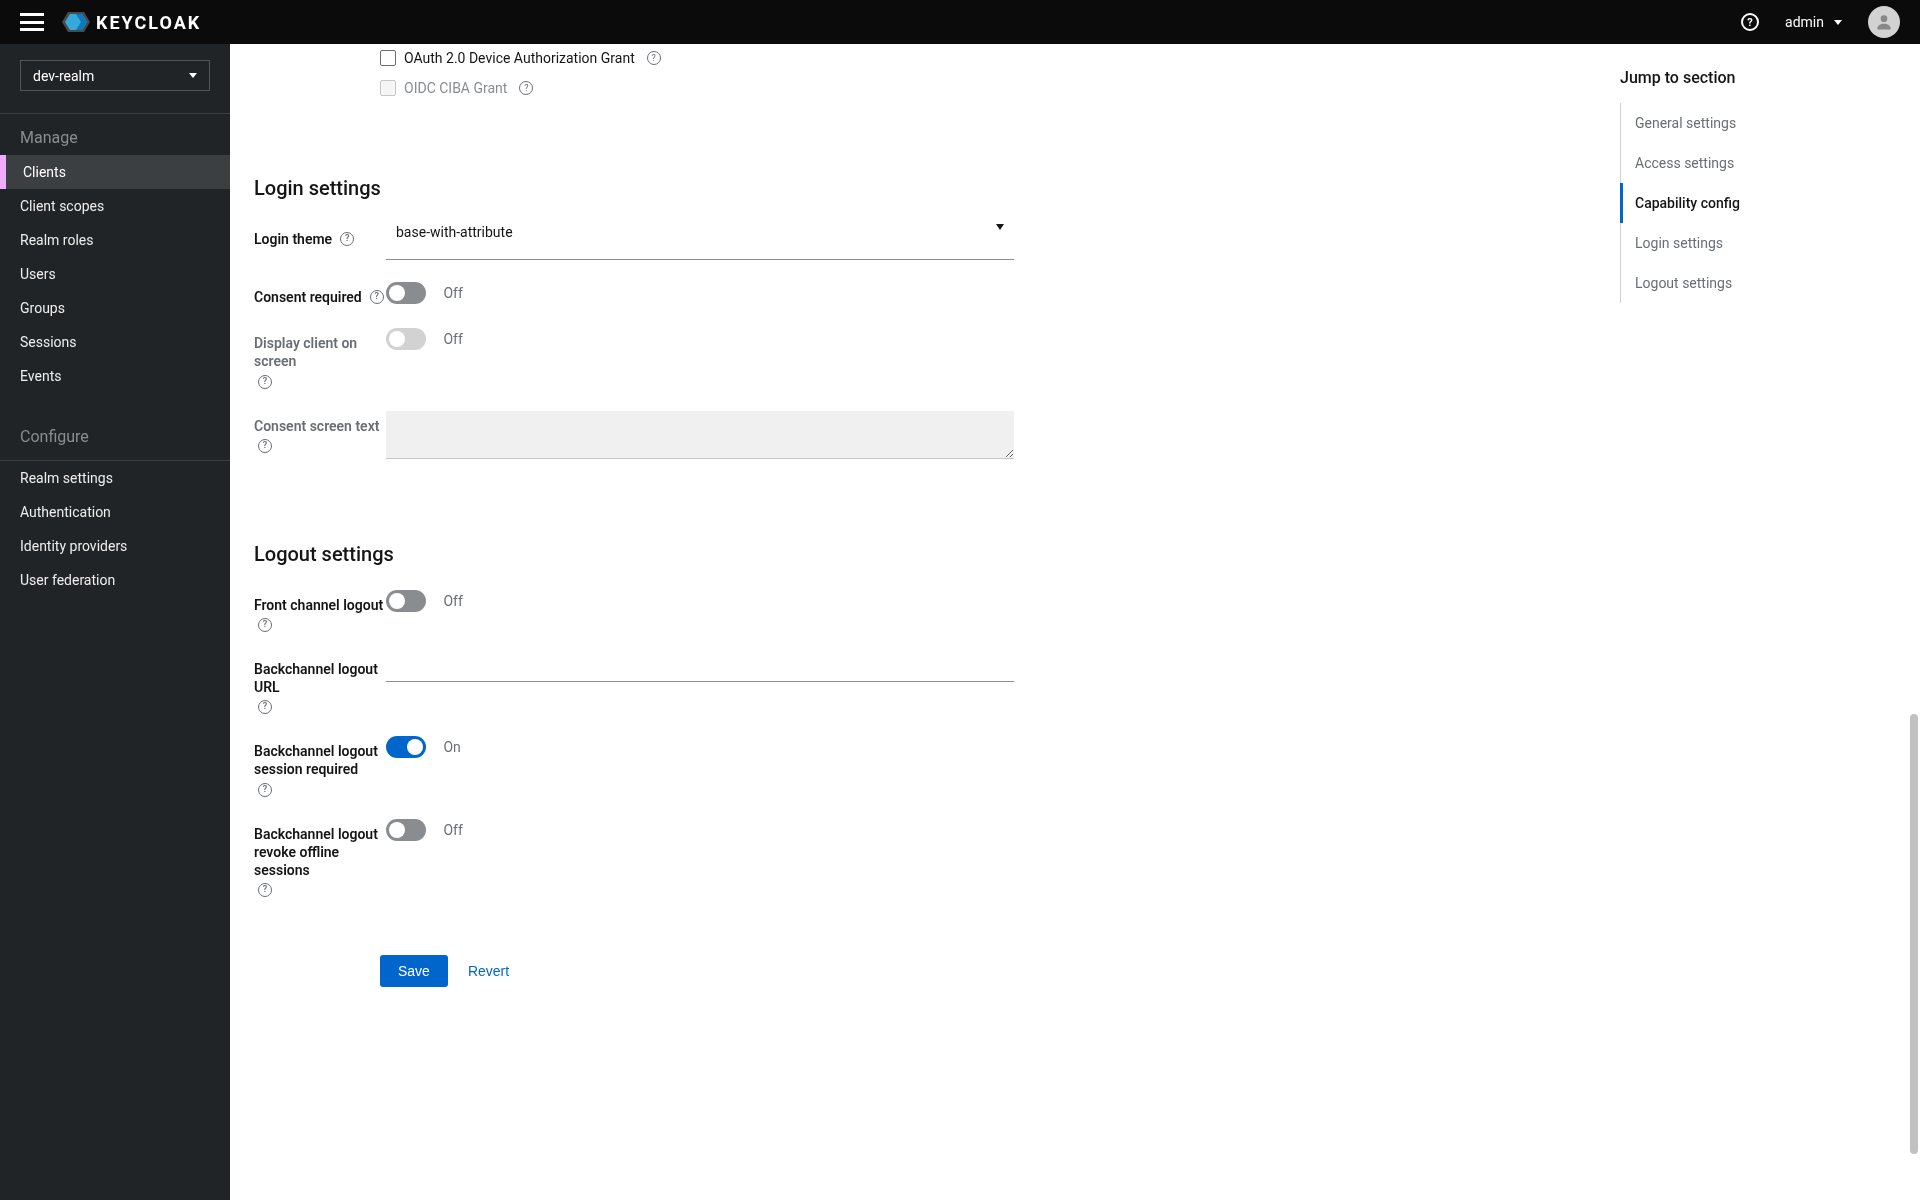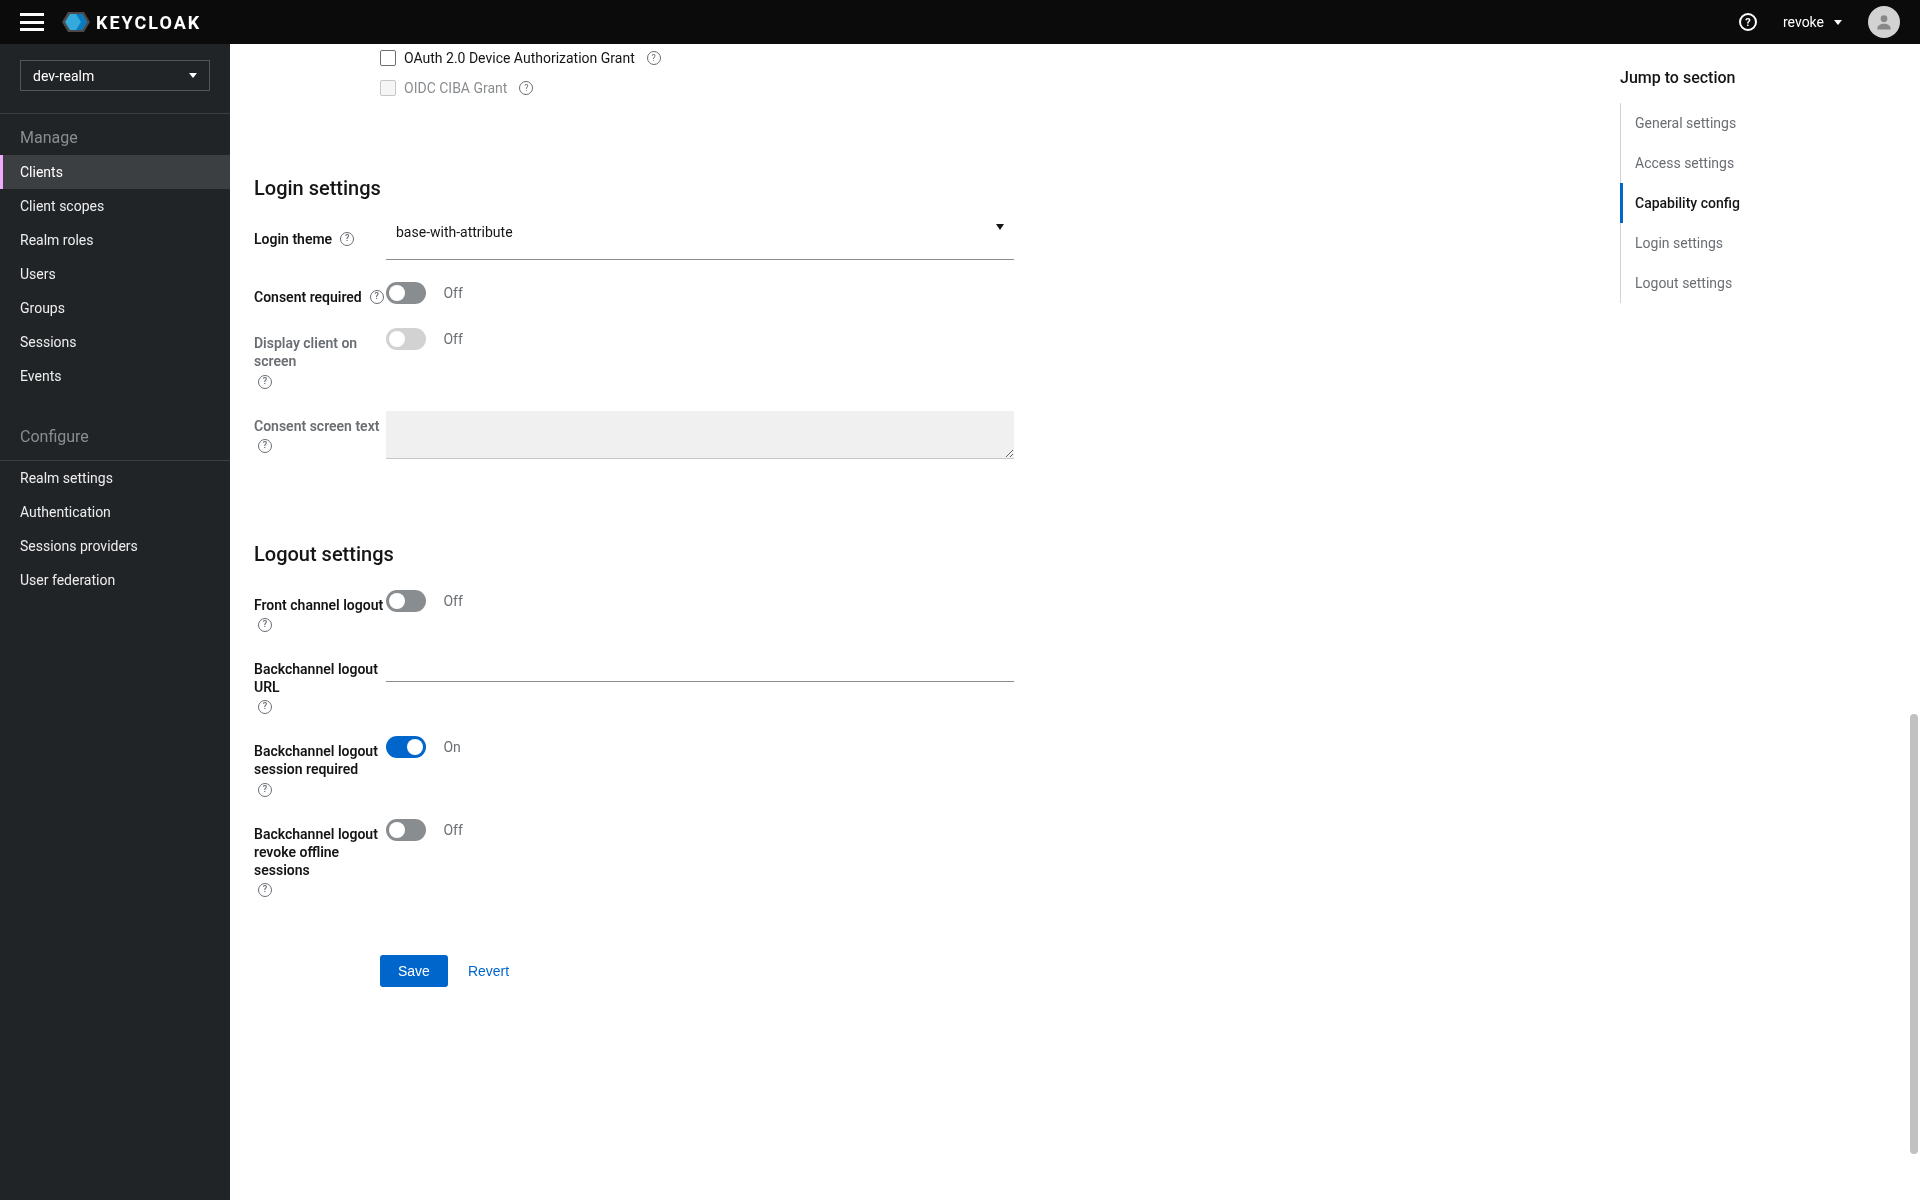--- a/index.html
+++ b/index.html
@@ -22,21 +22,21 @@
   .avatar svg { width: 20px; height: 20px; fill: #888; }
 
   
   .body-row { flex: 1; display: flex; min-height: 0; }
   .sidebar { width: 230px; background: #212427; color: #fff; flex-shrink: 0; display: flex; flex-direction: column; overflow-y: auto; }
   .realm-select-wrap { padding: 16px 20px; }
   .realm-select { border: 1px solid #555; height: 31px; display: flex; align-items: center; justify-content: space-between; padding: 8px 12px; cursor: pointer; }
   .realm-select .caret { width: 0; height: 0; border-left: 4px solid transparent; border-right: 4px solid transparent; border-top: 5px solid #fff; }
   .nav-section-label { font-size: 16px; color: #8a8d90; padding: 14px 20px 8px; }
   .nav-item { padding: 9px 20px; cursor: pointer; font-size: 14px; color: #ededed; }
-  .nav-item.active { background: #3c3f42; border-left: 3px solid #f0abfc; padding-left: 17px; color: #fff; }
+  .nav-item.active { background: #3c3f42; border-left: 6px solid #f0abfc; padding-left: 17px; color: #fff; }
   .nav-divider { border: none; border-top: 1px solid #3c3f42; margin: 6px 0 0; }
 
   
   .main { flex: 1; background: #fff; position: relative; overflow: hidden; display: flex; }
   .scroll-area { flex: 1; overflow-y: auto; padding: 0 24px 8px 24px; }
   .form-column { max-width: 760px; margin-left: 0; padding-left: 126px; }
 
   .capability-item { display: flex; align-items: center; gap: 8px; font-size: 14px; color: #151515; margin-bottom: 14px; }
   .capability-item.disabled { color: #8a8d90; }
   .chk { width: 16px; height: 16px; border: 1px solid #6a6e73; border-radius: 2px; background: #fff; flex-shrink: 0; }
@@ -98,21 +98,21 @@
             <polygon points="8,2 20,2 25,10 20,18 8,18 3,10" fill="#34aadc"></polygon>
             <polygon points="14,2 20,2 25,10 20,18 14,18 19,10" fill="#0a7abf"></polygon>
           </svg>
       </span>
       <span>KEYCLOAK</span>
     </div>
   </div>
   <div class="header-right">
     <div class="help-icon">?</div>
     <div class="user-menu">
-      <span>revoke</span>
+      <span>admin</span>
       <span class="caret"></span>
     </div>
     <div class="avatar">
       <svg viewBox="0 0 24 24">
           <circle cx="12" cy="8" r="4"></circle>
           <path d="M4 20c0-4 4-6 8-6s8 2 8 6v1H4z"></path>
         </svg>
     </div>
   </div>
 </div>
@@ -134,21 +134,21 @@
     <div class="nav-item">Users</div>
     <div class="nav-item">Groups</div>
     <div class="nav-item">Sessions</div>
     <div class="nav-item">Events</div>
 
     <div style="height:20px"></div>
     <div class="nav-section-label">Configure</div>
     <hr class="nav-divider">
     <div class="nav-item">Realm settings</div>
     <div class="nav-item">Authentication</div>
-    <div class="nav-item">Sessions providers</div>
+    <div class="nav-item">Identity providers</div>
     <div class="nav-item">User federation</div>
   </div>
 
   <div class="main">
     <div class="scroll-area">
       <div class="form-column">
 
         <div style="height:6px"></div>
         <div class="capability-item">
           <span class="chk"></span>

